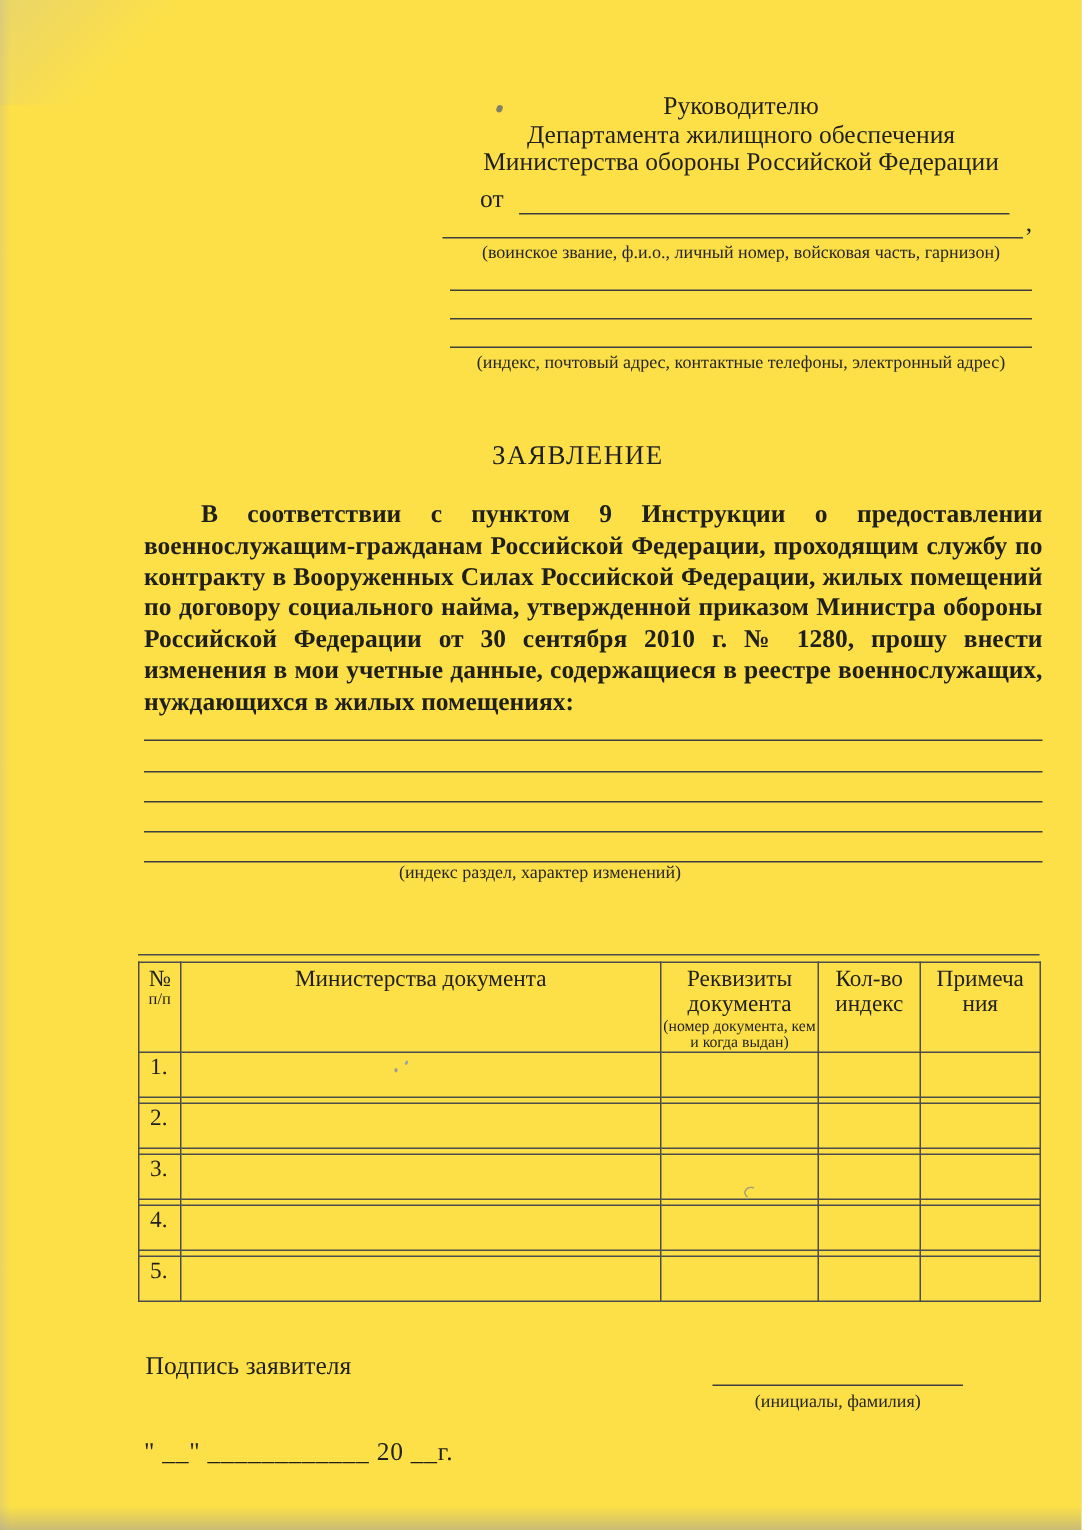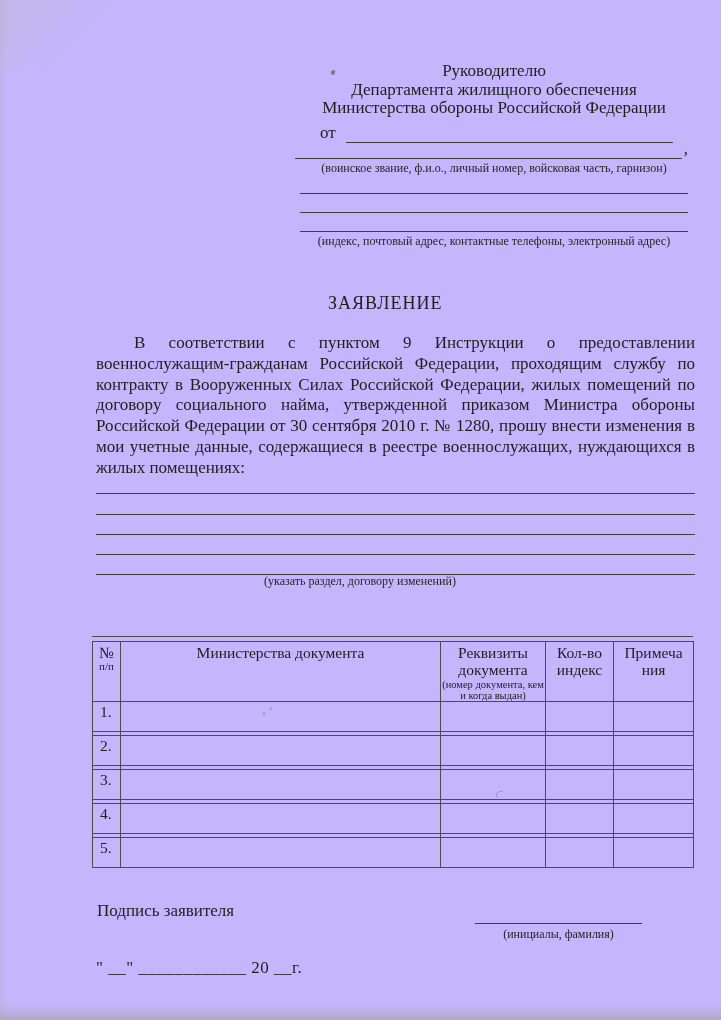--- a/index.html
+++ b/index.html
@@ -1,20 +1,20 @@
 <!DOCTYPE html>
 <html><head>
 <meta charset="utf-8">
 <style>
   html,body { margin:0; padding:0; background:#e8e8e6; }
   .page {
     position:relative;
     width:721px; height:1020px;
     margin:0 auto;
-    background:#c4b5fd;
+    background:#fde047;
     font-family:"Liberation Serif","DejaVu Serif",serif;
     color:#1f1f1d;
     overflow:hidden;
   }
   
   .corner-shade { position:absolute; left:0; top:0; width:120px; height:70px;
     background:linear-gradient(135deg, rgba(190,190,185,.30), rgba(190,190,185,0) 65%); }
   .left-edge { position:absolute; left:0; top:0; bottom:0; width:7px;
     background:linear-gradient(to right, rgba(175,175,170,.28), rgba(175,175,170,0)); }
   .bottom-edge { position:absolute; left:0; right:0; bottom:0; height:16px;
@@ -33,21 +33,21 @@
   .caption { font-size:12px; line-height:13px; text-align:center; margin-top:3px; color:#262624; }
   .residing { margin-top:4px; text-align:justify; text-align-last:justify; white-space:nowrap; }
   .blank-line { height:18px; border-bottom:1px solid #3f3f3d; }
   .addressee .blank-line { margin:0 0 0 0; }
 
   
   .doc-title { position:absolute; left:328px; top:293px; font-size:18px; font-weight:normal; letter-spacing:1px; }
 
   
   .body-par { position:absolute; left:96px; top:333px; width:599px;
-    font-size:17px; line-height:20.8px; text-align:justify; text-indent:38px; }
+    font-size:17px; line-height:20.8px; text-align:justify; text-indent:38px;font-weight:bold; }
 
   
   .changes-lines { position:absolute; left:96px; top:474px; width:599px; }
   .changes-lines .blank-line { height:19.3px; }
   .changes-hint { position:absolute; left:96px; top:574px; width:528px; text-align:center; font-size:12px; color:#262624; }
 
   .attach-intro { position:absolute; left:96px; top:601px; font-size:17px; }
 
   
   .table-topline { position:absolute; left:92px; top:636px; width:601px; border-top:1px solid #4c4c4a; }
@@ -106,21 +106,21 @@
 
   <div class="body-par">В соответствии с пунктом 9 Инструкции о предоставлении военнослужащим-гражданам Российской Федерации, проходящим службу по контракту в Вооруженных Силах Российской Федерации, жилых помещений по договору социального найма, утвержденной приказом Министра обороны Российской Федерации от 30 сентября 2010 г. № 1280, прошу внести изменения в мои учетные данные, содержащиеся в реестре военнослужащих, нуждающихся в жилых помещениях:</div>
 
   <div class="changes-lines">
     <div class="blank-line"></div>
     <div class="blank-line"></div>
     <div class="blank-line"></div>
     <div class="blank-line"></div>
     <div class="blank-line"></div>
   </div>
-  <div class="changes-hint">(указать раздел, договору изменений)</div>
+  <div class="changes-hint">(индекс раздел, характер изменений)</div>
 
 
   <div class="table-topline"></div>
   <table class="doc-table">
     <colgroup>
       <col style="width:28px">
         <col style="width:320px">
         <col style="width:105px">
         <col style="width:68px">
         <col style="width:80px">

